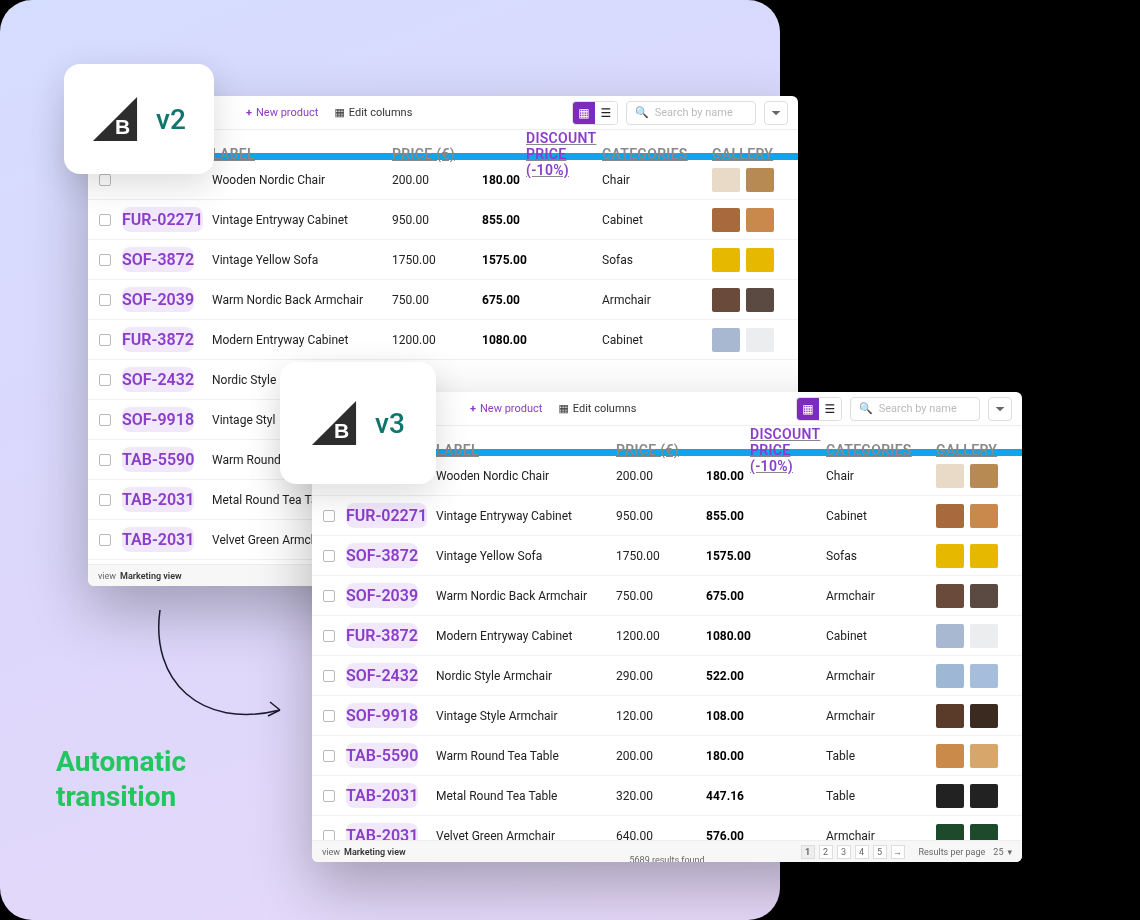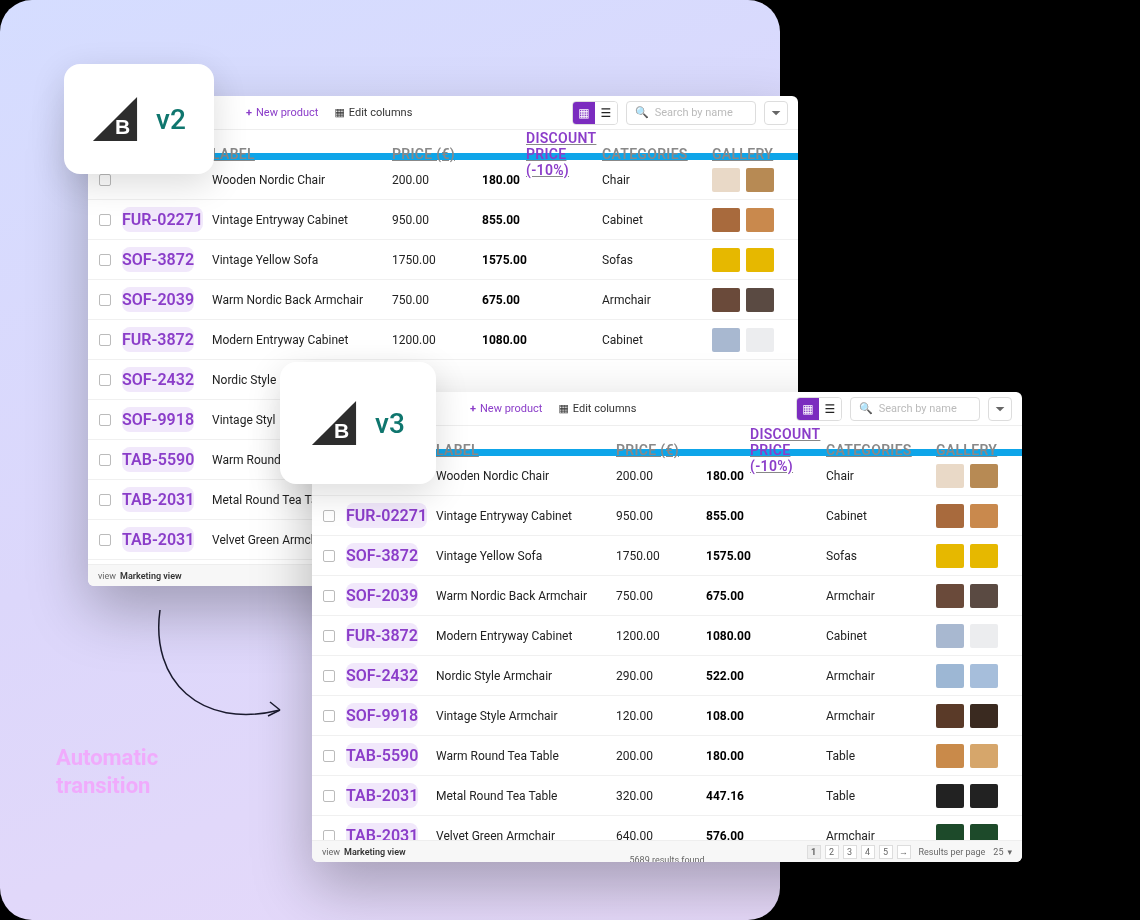--- a/index.html
+++ b/index.html
@@ -79,24 +79,24 @@
   .footer {
     position: absolute; left: 0; right: 0; bottom: 0; height: 22px;
     background: #f7f7f7; border-top: 1px solid #eee;
     display: flex; align-items: center; font-size: 9px; color: #666; padding: 0 10px;
   }
   .footer .view-label { margin-left: 4px; font-weight:600; color:#333;}
   .footer .center { position:absolute; left:50%; transform:translateX(-50%);margin-top:17px;}
   .footer .pager { margin-left: auto; display:flex; align-items:center; gap:4px;}
   .footer .pg { width:14px; height:14px; border:1px solid #ddd; display:flex;align-items:center;justify-content:center; font-size:9px; background:#fff;}
   .footer .pg.active { background:#eee; font-weight:700;}
-  .footer .rpp { margin-left:4px;}
+  .footer .rpp { margin-left:10px;}
   .caption {
     position: absolute; left: 56px; top: 744px; z-index: 30;
-    font-size: 22px; font-weight: 700; color: #f0abfc; line-height: 1.25;
+    font-size: 28px; font-weight: 700; color: #22c55e; line-height: 1.25;
   }
   .arrow { position:absolute; left: 140px; top: 600px; z-index: 2; }
 </style>
 </head>
 <body>
 
 <div class="bg-pastel"></div>
 
 <div class="logo-card v2">
   <div class="logo-mark">

